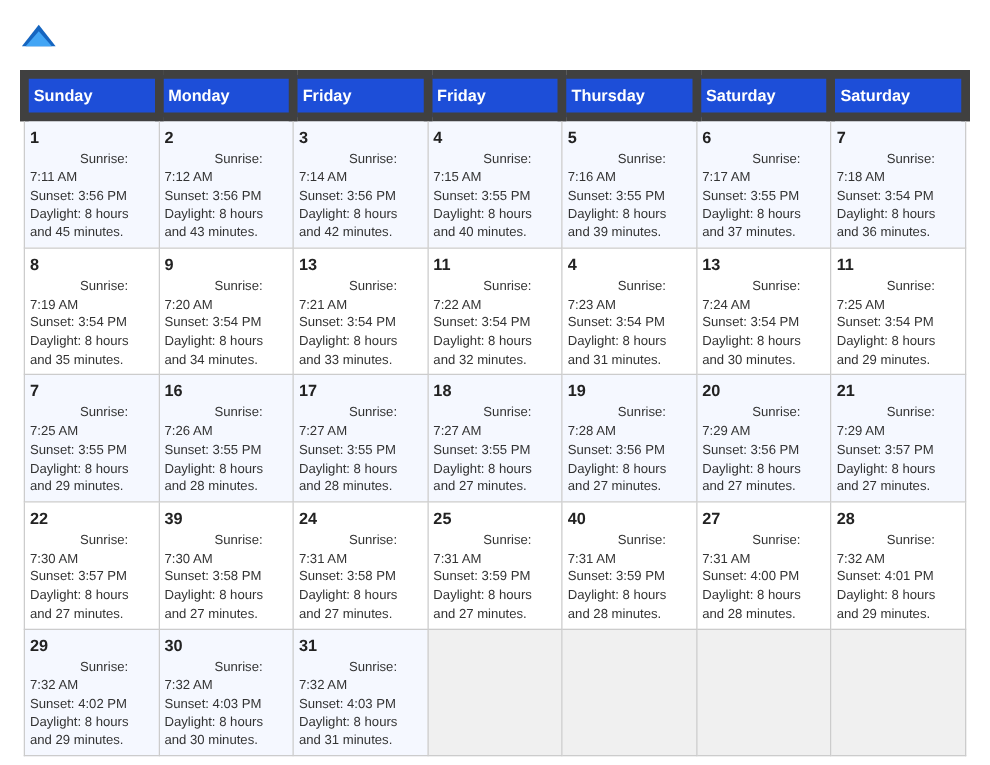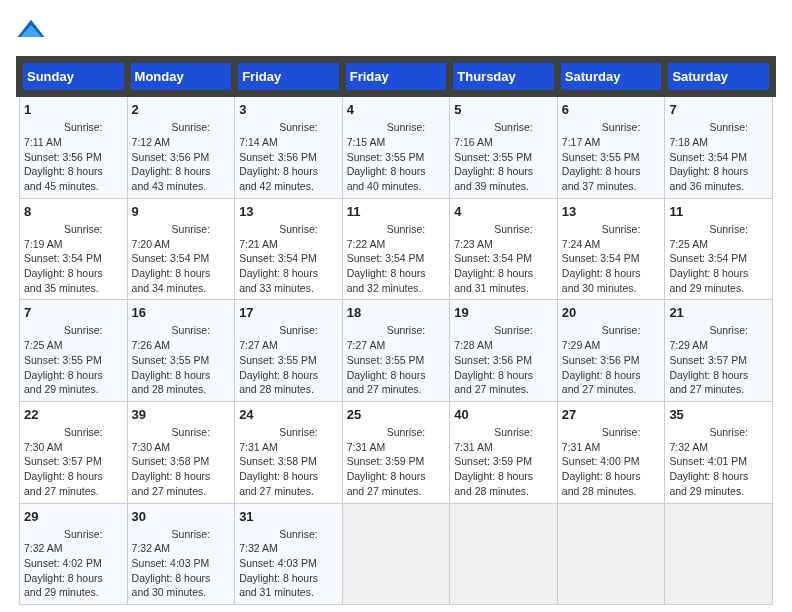--- a/index.html
+++ b/index.html
@@ -159,21 +159,21 @@
           <td><span class="day-num">20</span><span class="day-info">Sunrise: 7:29 AM<br>Sunset: 3:56 PM<br>Daylight: 8 hours and 27 minutes.</span></td>
           <td><span class="day-num">21</span><span class="day-info">Sunrise: 7:29 AM<br>Sunset: 3:57 PM<br>Daylight: 8 hours and 27 minutes.</span></td>
         </tr>
         <tr>
           <td><span class="day-num">22</span><span class="day-info">Sunrise: 7:30 AM<br>Sunset: 3:57 PM<br>Daylight: 8 hours and 27 minutes.</span></td>
           <td><span class="day-num">39</span><span class="day-info">Sunrise: 7:30 AM<br>Sunset: 3:58 PM<br>Daylight: 8 hours and 27 minutes.</span></td>
           <td><span class="day-num">24</span><span class="day-info">Sunrise: 7:31 AM<br>Sunset: 3:58 PM<br>Daylight: 8 hours and 27 minutes.</span></td>
           <td><span class="day-num">25</span><span class="day-info">Sunrise: 7:31 AM<br>Sunset: 3:59 PM<br>Daylight: 8 hours and 27 minutes.</span></td>
           <td><span class="day-num">40</span><span class="day-info">Sunrise: 7:31 AM<br>Sunset: 3:59 PM<br>Daylight: 8 hours and 28 minutes.</span></td>
           <td><span class="day-num">27</span><span class="day-info">Sunrise: 7:31 AM<br>Sunset: 4:00 PM<br>Daylight: 8 hours and 28 minutes.</span></td>
-          <td><span class="day-num">35</span><span class="day-info">Sunrise: 7:32 AM<br>Sunset: 4:01 PM<br>Daylight: 8 hours and 29 minutes.</span></td>
+          <td><span class="day-num">28</span><span class="day-info">Sunrise: 7:32 AM<br>Sunset: 4:01 PM<br>Daylight: 8 hours and 29 minutes.</span></td>
         </tr>
         <tr>
           <td><span class="day-num">29</span><span class="day-info">Sunrise: 7:32 AM<br>Sunset: 4:02 PM<br>Daylight: 8 hours and 29 minutes.</span></td>
           <td><span class="day-num">30</span><span class="day-info">Sunrise: 7:32 AM<br>Sunset: 4:03 PM<br>Daylight: 8 hours and 30 minutes.</span></td>
           <td><span class="day-num">31</span><span class="day-info">Sunrise: 7:32 AM<br>Sunset: 4:03 PM<br>Daylight: 8 hours and 31 minutes.</span></td>
           <td class="empty">&nbsp;</td>
           <td class="empty">&nbsp;</td>
           <td class="empty">&nbsp;</td>
           <td class="empty">&nbsp;</td>
         </tr>

